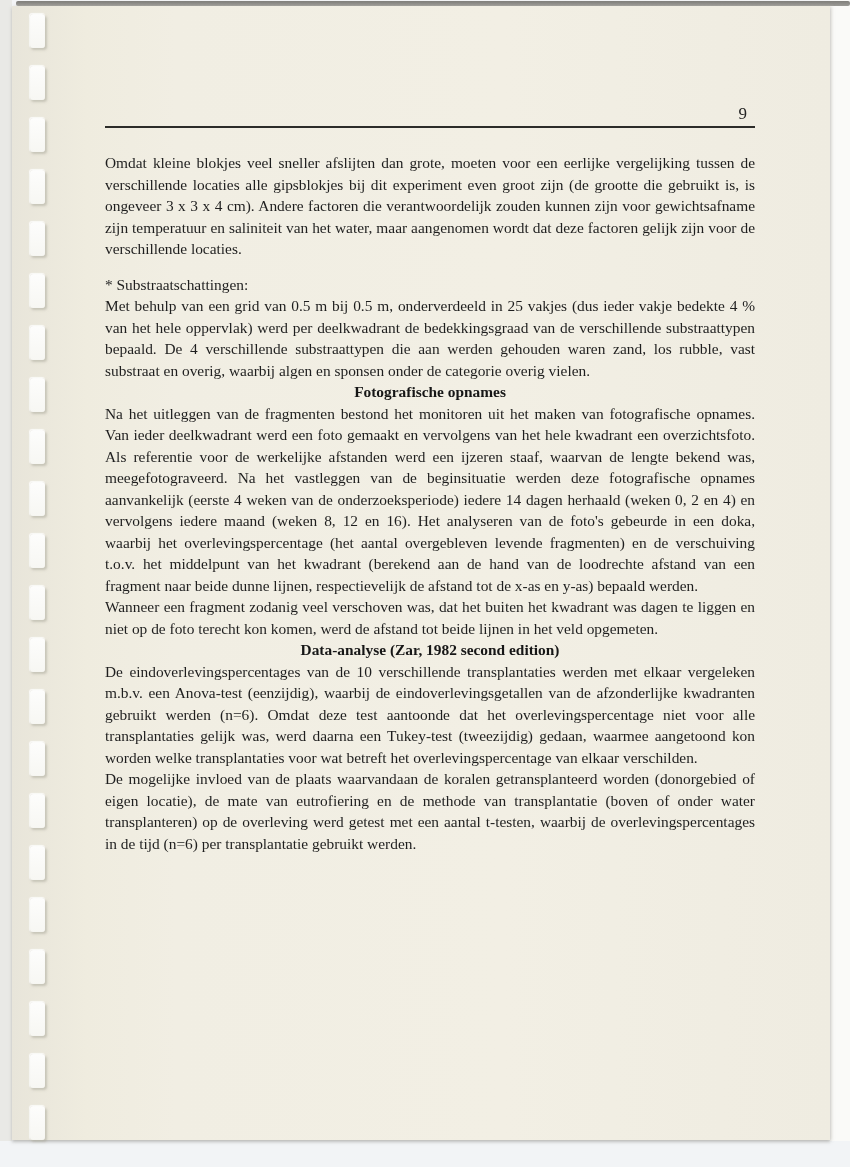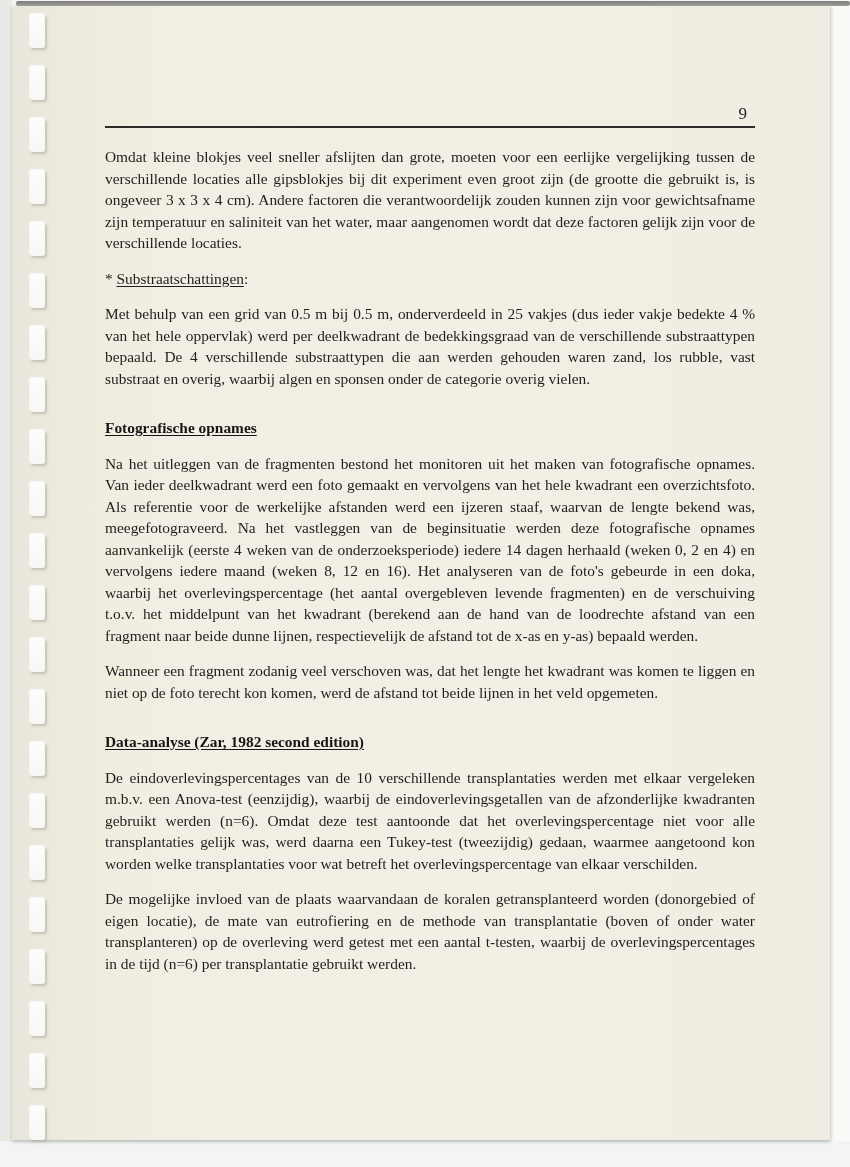--- a/index.html
+++ b/index.html
@@ -25,25 +25,25 @@
                       inset 0 0 1px rgba(0,0,0,.05); }
 
   .content { position:absolute; left:0; top:0; width:100%; height:100%;
              padding:0 75px 0 93px; color:#1e1e1e;
              font-size:15.4px; line-height:21.5px; text-align:justify; }
 
   .page-header { margin-top:98px; text-align:right; padding-right:8px;
                  font-size:17px; line-height:20px; color:#242424; }
   .header-rule { border-bottom:2px solid #2c2c29; margin-top:2px; }
 
-  .para       { margin-top:14px; }
-  .para.first { margin-top:18px; }
+  .para       { }
+  .para.first { margin-top:24px; }
   .subheading { margin-top:14px; text-align:left; }
-  .heading    { margin-top:28px; font-weight:bold; text-align:left; color:#161616; }
-  .u { text-decoration:underline; text-underline-offset:2px; }
+  .heading    { margin-top:0; font-weight:bold; text-align:center; color:#161616; }
+  .u { text-underline-offset:2px; }
 </style>
 </head>
 <body>
 
 <div class="scene">
   <div class="left-strip"></div>
   <div class="right-strip"></div>
   <div class="bottom-strip"></div>
   <div class="top-edge-line"></div>
 
@@ -82,21 +82,21 @@
       <p class="para first">Omdat kleine blokjes veel sneller afslijten dan grote, moeten voor een eerlijke vergelijking tussen de verschillende locaties alle gipsblokjes bij dit experiment even groot zijn (de grootte die gebruikt is, is ongeveer 3 x 3 x 4 cm). Andere factoren die verantwoordelijk zouden kunnen zijn voor gewichtsafname zijn temperatuur en saliniteit van het water, maar aangenomen wordt dat deze factoren gelijk zijn voor de verschillende locaties.</p>
 
       <p class="subheading"><span>* </span><span class="u">Substraatschattingen</span><span>:</span></p>
 
       <p class="para">Met behulp van een grid van 0.5 m bij 0.5 m, onderverdeeld in 25 vakjes (dus ieder vakje bedekte 4 % van het hele oppervlak) werd per deelkwadrant de bedekkingsgraad van de verschillende substraattypen bepaald. De 4 verschillende substraattypen die aan werden gehouden waren zand, los rubble, vast substraat en overig, waarbij algen en sponsen onder de categorie overig vielen.</p>
 
       <p class="heading"><span class="u">Fotografische opnames</span></p>
 
       <p class="para">Na het uitleggen van de fragmenten bestond het monitoren uit het maken van fotografische opnames. Van ieder deelkwadrant werd een foto gemaakt en vervolgens van het hele kwadrant een overzichtsfoto. Als referentie voor de werkelijke afstanden werd een ijzeren staaf, waarvan de lengte bekend was, meegefotograveerd. Na het vastleggen van de beginsituatie werden deze fotografische opnames aanvankelijk (eerste 4 weken van de onderzoeksperiode) iedere 14 dagen herhaald (weken 0, 2 en 4) en vervolgens iedere maand (weken 8, 12 en 16). Het analyseren van de foto's gebeurde in een doka, waarbij het overlevingspercentage (het aantal overgebleven levende fragmenten) en de verschuiving t.o.v. het middelpunt van het kwadrant (berekend aan de hand van de loodrechte afstand van een fragment naar beide dunne lijnen, respectievelijk de afstand tot de x-as en y-as) bepaald werden.</p>
 
-      <p class="para">Wanneer een fragment zodanig veel verschoven was, dat het lengte het kwadrant was komen te liggen en niet op de foto terecht kon komen, werd de afstand tot beide lijnen in het veld opgemeten.</p>
+      <p class="para">Wanneer een fragment zodanig veel verschoven was, dat het buiten het kwadrant was dagen te liggen en niet op de foto terecht kon komen, werd de afstand tot beide lijnen in het veld opgemeten.</p>
 
       <p class="heading"><span class="u">Data-analyse (Zar, 1982 second edition)</span></p>
 
 
       <p class="para">De eindoverlevingspercentages van de 10 verschillende transplantaties werden met elkaar vergeleken m.b.v. een Anova-test (eenzijdig), waarbij de eindoverlevingsgetallen van de afzonderlijke kwadranten gebruikt werden (n=6). Omdat deze test aantoonde dat het overlevingspercentage niet voor alle transplantaties gelijk was, werd daarna een Tukey-test (tweezijdig) gedaan, waarmee aangetoond kon worden welke transplantaties voor wat betreft het overlevingspercentage van elkaar verschilden.</p>
 
       <p class="para">De mogelijke invloed van de plaats waarvandaan de koralen getransplanteerd worden (donorgebied of eigen locatie), de mate van eutrofiering en de methode van transplantatie (boven of onder water transplanteren) op de overleving werd getest met een aantal t-testen, waarbij de overlevingspercentages in de tijd (n=6) per transplantatie gebruikt werden.</p>
     </div>
   </div>
 </div>

